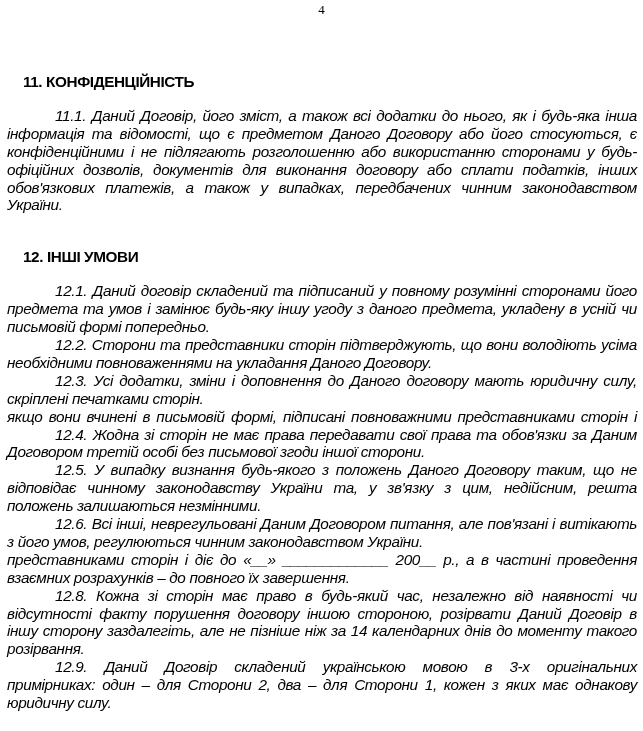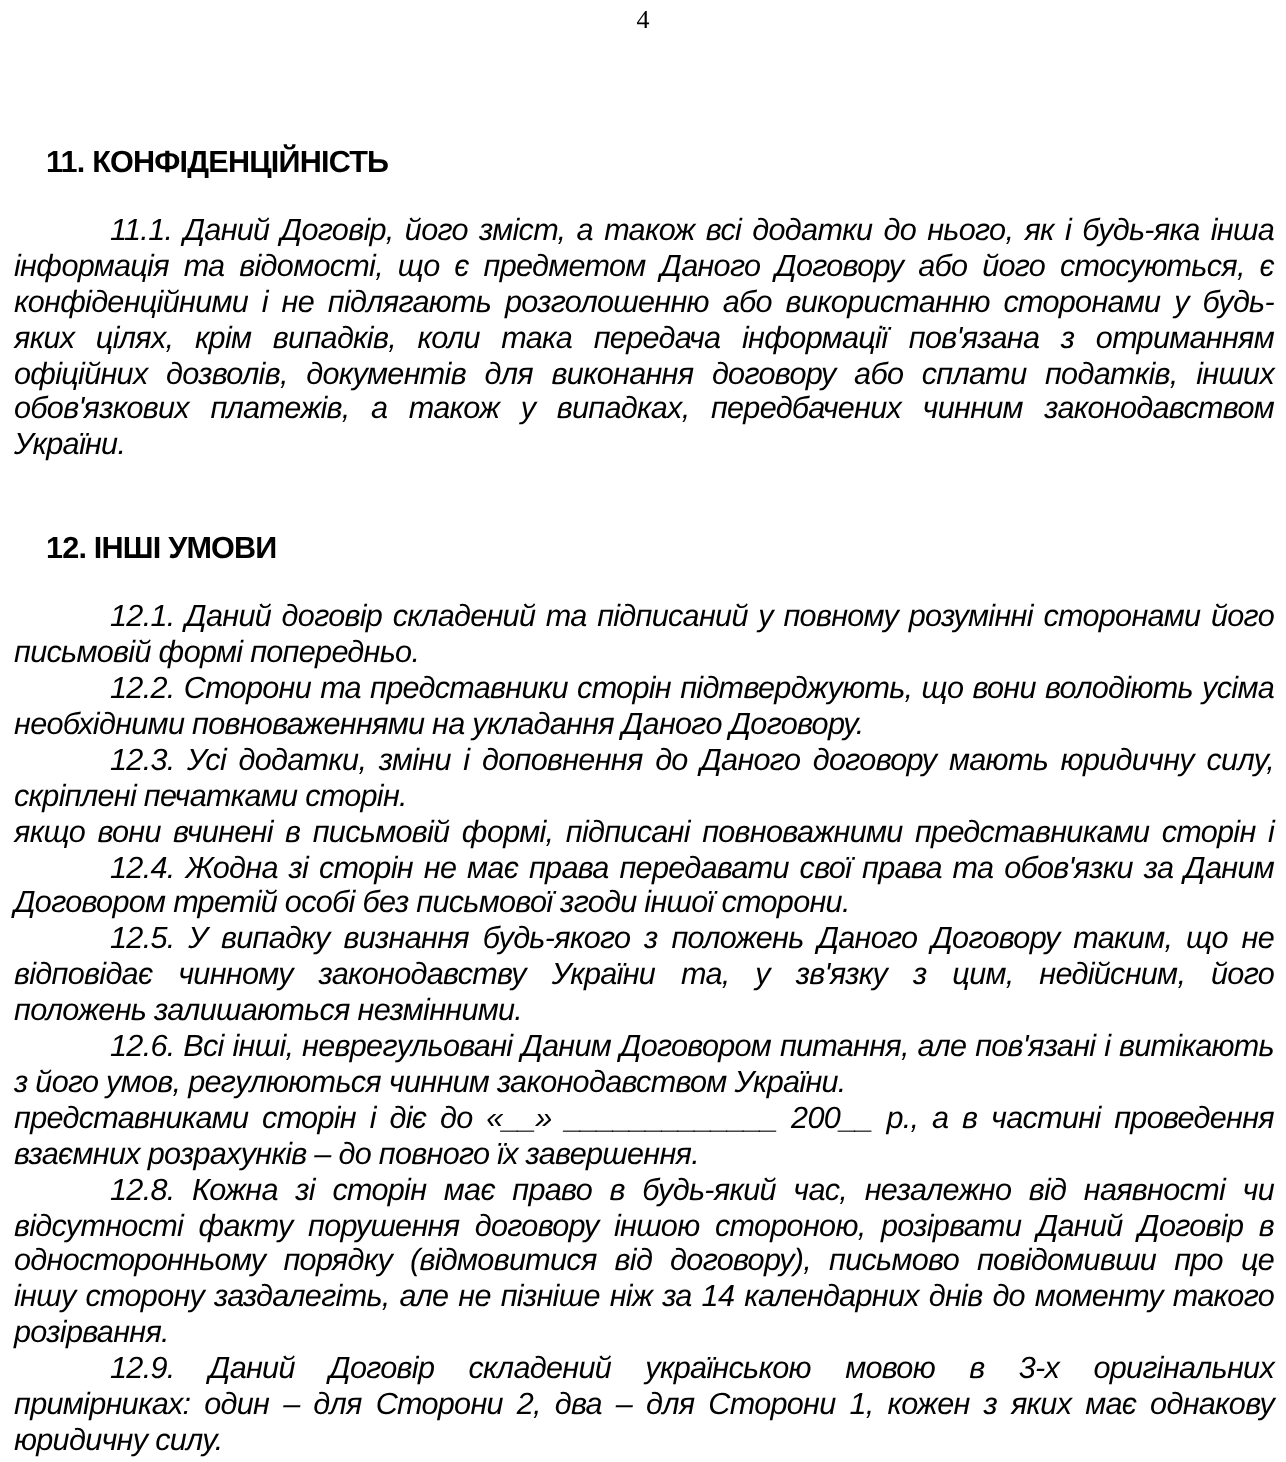--- a/index.html
+++ b/index.html
@@ -29,63 +29,62 @@
 
 <div class="page-num">4</div>
 
 <div class="content" id="content">
     <div>
       <div class="heading">11. КОНФІДЕНЦІЙНІСТЬ</div>
       <div class="para">
         <span class="line first">11.1. Даний Договір, його зміст, а також всі додатки до нього, як і будь-яка інша</span>
         <span class="line">інформація та відомості, що є предметом Даного Договору або його стосуються, є</span>
         <span class="line">конфіденційними і не підлягають розголошенню або використанню сторонами у будь-</span>
-        <span class="line">яких цілях, крім випадків, коли така передача інформації пов'язана з отриманням</span>
         <span class="line">офіційних дозволів, документів для виконання договору або сплати податків, інших</span>
         <span class="line">обов'язкових платежів, а також у випадках, передбачених чинним законодавством</span>
         <span class="line last">України.</span>
       </div>
     </div>
     <div class="gap"></div>
     <div>
       <div class="heading">12. ІНШІ УМОВИ</div>
       <div class="para">
         <span class="line first">12.1. Даний договір складений та підписаний у повному розумінні сторонами його</span>
+        <span class="line">предмета та умов і замінює будь-яку іншу угоду з даного предмета, укладену в усній чи</span>
         <span class="line last">письмовій формі попередньо.</span>
       </div>
       <div class="para">
         <span class="line first">12.2. Сторони та представники сторін підтверджують, що вони володіють усіма</span>
         <span class="line last">необхідними повноваженнями на укладання Даного Договору.</span>
       </div>
       <div class="para">
         <span class="line first">12.3. Усі додатки, зміни і доповнення до Даного договору мають юридичну силу,</span>
         <span class="line last">скріплені печатками сторін.</span>
         <span class="line">якщо вони вчинені в письмовій формі, підписані повноважними представниками сторін і</span>
       </div>
       <div class="para">
         <span class="line first">12.4. Жодна зі сторін не має права передавати свої права та обов'язки за Даним</span>
         <span class="line last">Договором третій особі без письмової згоди іншої сторони.</span>
       </div>
       <div class="para">
         <span class="line first">12.5. У випадку визнання будь-якого з положень Даного Договору таким, що не</span>
-        <span class="line">відповідає чинному законодавству України та, у зв'язку з цим, недійсним, його</span>
+        <span class="line">відповідає чинному законодавству України та, у зв'язку з цим, недійсним, решта</span>
         <span class="line last">положень залишаються незмінними.</span>
       </div>
       <div class="para">
         <span class="line first">12.6. Всі інші, неврегульовані Даним Договором питання, але пов'язані і витікають</span>
         <span class="line last">з його умов, регулюються чинним законодавством України.</span>
       </div>
       <div class="para">
         <span class="line">представниками сторін і діє до «__» _____________ 200__ р., а в частині проведення</span>
         <span class="line last">взаємних розрахунків – до повного їх завершення.</span>
       </div>
       <div class="para">
         <span class="line first">12.8. Кожна зі сторін має право в будь-який час, незалежно від наявності чи</span>
         <span class="line">відсутності факту порушення договору іншою стороною, розірвати Даний Договір в</span>
-        <span class="line">односторонньому порядку (відмовитися від договору), письмово повідомивши про це</span>
         <span class="line">іншу сторону заздалегіть, але не пізніше ніж за  14 календарних днів до моменту такого</span>
         <span class="line last">розірвання.</span>
       </div>
       <div class="para">
         <span class="line first">12.9. Даний Договір складений українською мовою в 3-х оригінальних</span>
         <span class="line">примірниках: один –  для Сторони 2, два – для Сторони 1, кожен з яких має  однакову</span>
         <span class="line last">юридичну силу.</span>
       </div>
     </div>
     <div class="gap"></div>

